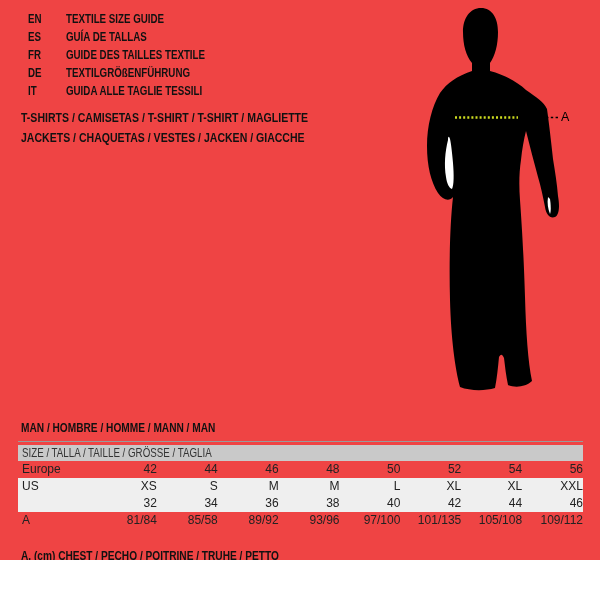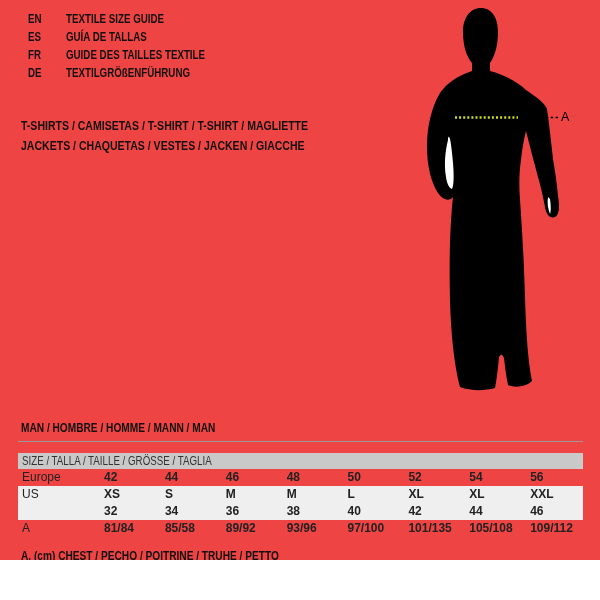--- a/index.html
+++ b/index.html
@@ -6,38 +6,38 @@
   .screen{position:relative;width:600px;height:560px;background:#ef4444;
           font-family:"Liberation Sans",sans-serif;color:#111;overflow:hidden;}
   .cond{display:inline-block;transform:scaleX(.78);transform-origin:0 50%;white-space:nowrap;}
 
   
   .lang{position:absolute;left:28px;top:10px;}
   .lang-row{height:18px;line-height:18px;font-size:12.5px;font-weight:bold;white-space:nowrap;}
   .lang-code{display:inline-block;width:38px;}
 
   
-  .garment{position:absolute;left:21px;top:116px;}
+  .garment{position:absolute;left:21px;top:108px;}
   .garment-line{height:20px;line-height:20px;font-size:13.5px;font-weight:bold;white-space:nowrap;}
 
   
   .figure-wrap{position:absolute;left:405px;top:0;width:195px;height:400px;}
   .measure-a{position:absolute;left:561px;top:110px;font-size:12.5px;color:#000;}
 
   
   .section-title{position:absolute;left:21px;top:420px;font-size:13px;font-weight:bold;}
 
   
   .size-table{position:absolute;left:18px;top:441px;width:565px;border-top:1px solid #9a9a9a;}
-  .thead{margin-top:11px;background:#c9c9c9;height:16px;line-height:16px;
+  .thead{margin-top:3px;background:#c9c9c9;height:16px;line-height:16px;
          padding-left:4px;font-size:12.5px;color:#333;}
   .size-row{display:flex;height:17px;line-height:17px;font-size:12px;color:#222;gap:8px;}
   .size-row.alt{background:#efefef;}
   .row-label{width:74px;padding-left:4px;}
-  .cell{flex:1;text-align:left;font-weight:bold;}
+  .cell{flex:1;text-align:right;}
 
   
   .footnote{position:absolute;left:21px;top:548px;font-size:13px;font-weight:bold;text-align:right;}
 </style>
 </head>
 <body>
 
 <div class="screen">
 
   <div class="lang">
@@ -45,20 +45,23 @@
       <span class="lang-code cond">EN</span><span class="cond">TEXTILE SIZE GUIDE</span>
     </div>
     <div class="lang-row">
       <span class="lang-code cond">ES</span><span class="cond">GUÍA DE TALLAS</span>
     </div>
     <div class="lang-row">
       <span class="lang-code cond">FR</span><span class="cond">GUIDE DES TAILLES TEXTILE</span>
     </div>
     <div class="lang-row">
       <span class="lang-code cond">DE</span><span class="cond">TEXTILGRÖßENFÜHRUNG</span>
+    </div>
+    <div class="lang-row">
+      <span class="lang-code cond">IT</span><span class="cond">GUIDA ALLE TAGLIE TESSILI</span>
     </div>
   </div>
 
   <div class="garment">
     <div class="garment-line"><span class="cond">T-SHIRTS / CAMISETAS / T-SHIRT / T-SHIRT / MAGLIETTE</span></div>
     <div class="garment-line"><span class="cond">JACKETS / CHAQUETAS / VESTES / JACKEN / GIACCHE</span></div>
   </div>
 
   <div class="figure-wrap">
     <svg width="195" height="400" viewBox="0 0 195 400" xmlns="http://www.w3.org/2000/svg">

